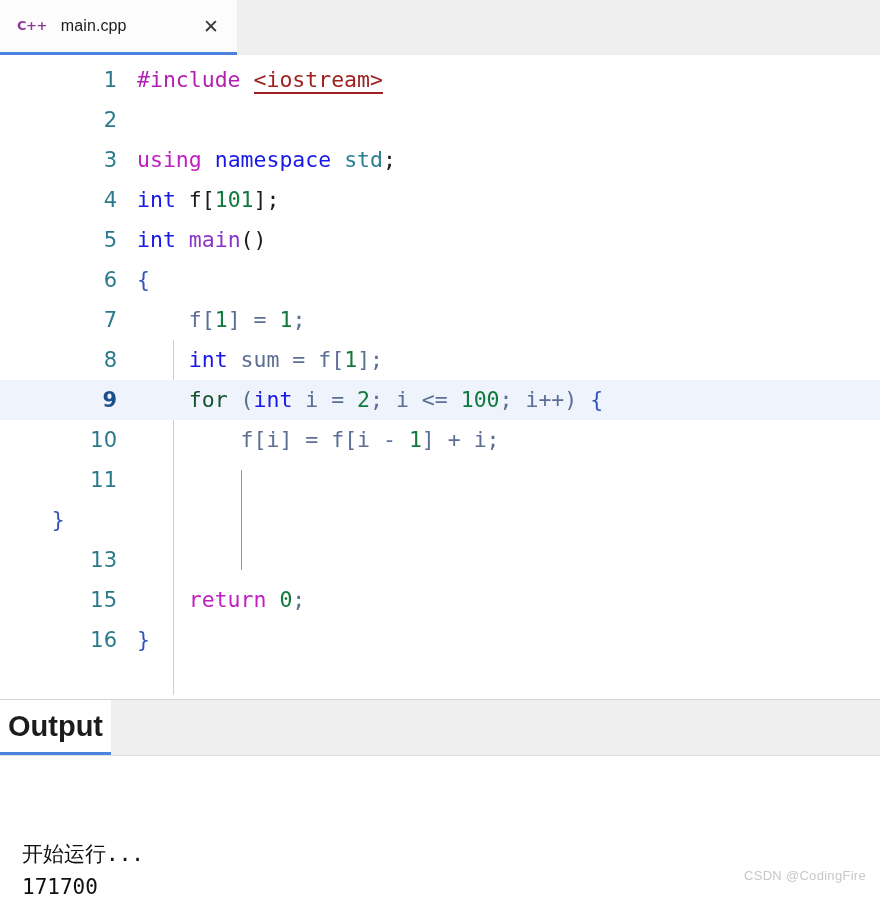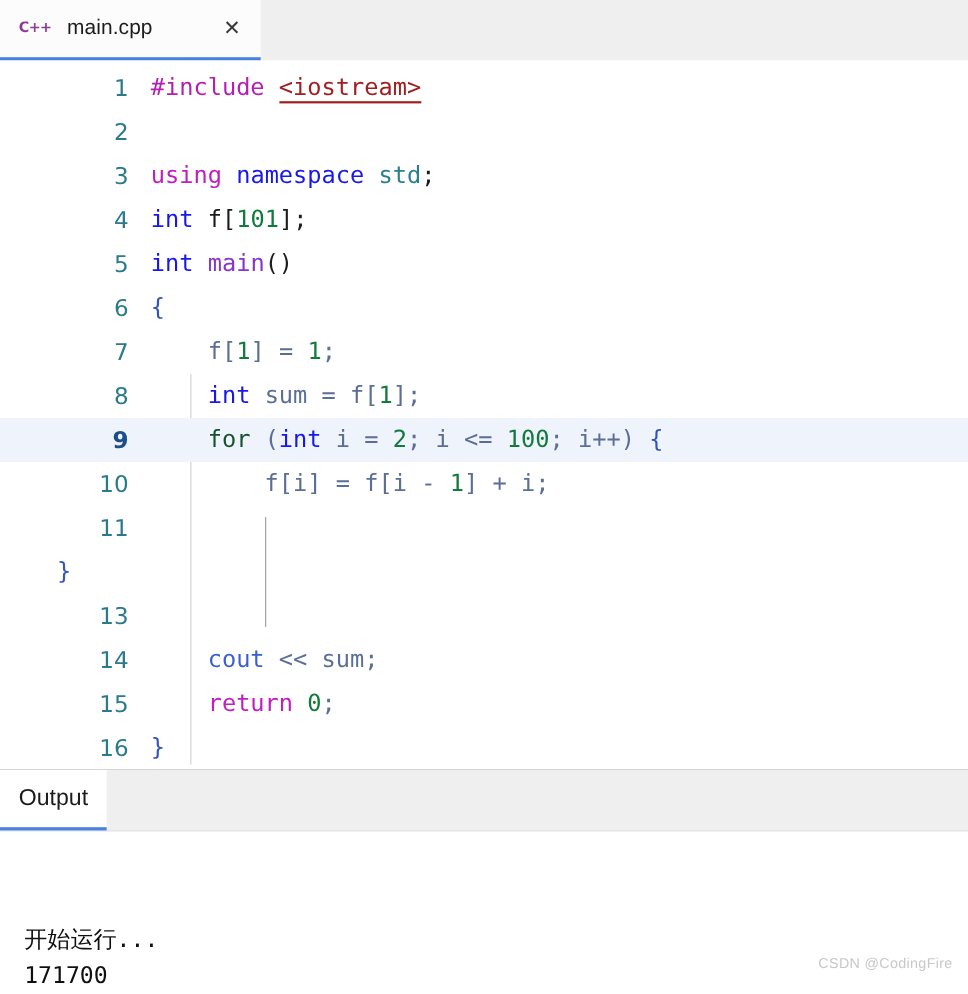--- a/index.html
+++ b/index.html
@@ -46,21 +46,21 @@
     font-size: 13px;
     font-weight: bold;
     color: #8e3a95;
     letter-spacing: -0.5px;
     font-family: "DejaVu Sans", sans-serif;
     margin-right: 14px;
     line-height: 1;
     padding-bottom: 2px;
   }
   .tab-title {
-    font-size: 19px;
+    font-size: 16px;
     color: #1c1c1c;
     font-family: "Liberation Sans", sans-serif;
     letter-spacing: 0.1px;
   }
   .tab-close {
     position: absolute;
     right: 16px;
     top: 50%;
     transform: translateY(-50%);
     width: 20px;
@@ -159,26 +159,27 @@
     flex: 0 0 55px;
     background: #efefef;
     display: flex;
     align-items: stretch;
     border-bottom: 1px solid #dcdcdc;
   }
   .ptab {
     display: flex;
     align-items: center;
     justify-content: center;
-    padding: 0 17px;
-    font-size: 21px;
+    padding: 0 8px;
+    font-size: 29px;
     color: #8e8e8e;
     box-sizing: border-box;
     cursor: pointer;
     font-family: "Liberation Sans", sans-serif;
+    font-weight: bold;
   }
   .ptab.active {
     background: #ffffff;
     color: #1c1c1c;
     border-bottom: 3px solid #4a82e0;
   }
   .ptab.inactive {
     border-right: 1px solid #dcdcdc;
   }
   .panel-body {
@@ -230,21 +231,20 @@
         <div class="code-line"><div class="gutter">4</div><div class="code-text"><span class="k-key2">int</span><span class="k-gop"> </span><span class="k-gvar">f</span><span class="k-gop">[</span><span class="k-num">101</span><span class="k-gop">]</span><span class="k-gop">;</span></div></div>
         <div class="code-line"><div class="gutter">5</div><div class="code-text"><span class="k-key2">int</span><span class="k-gop"> </span><span class="k-fn">main</span><span class="k-gop">()</span></div></div>
         <div class="code-line"><div class="gutter">6</div><div class="code-text"><span class="k-brace">{</span></div></div>
         <div class="code-line"><div class="gutter">7</div><div class="code-text"><span class="k-op">    </span><span class="k-var">f</span><span class="k-op">[</span><span class="k-num">1</span><span class="k-op">]</span><span class="k-op"> = </span><span class="k-num">1</span><span class="k-op">;</span></div></div>
         <div class="code-line"><div class="gutter">8</div><div class="code-text"><span class="k-op">    </span><span class="k-key2">int</span><span class="k-op"> </span><span class="k-var">sum</span><span class="k-op"> = </span><span class="k-var">f</span><span class="k-op">[</span><span class="k-num">1</span><span class="k-op">]</span><span class="k-op">;</span></div></div>
         <div class="code-line active"><div class="gutter">9</div><div class="code-text"><span class="k-op">    </span><span class="k-keyf">for</span><span class="k-op"> (</span><span class="k-key2">int</span><span class="k-op"> </span><span class="k-var">i</span><span class="k-op"> = </span><span class="k-num">2</span><span class="k-op">; </span><span class="k-var">i</span><span class="k-op"> &lt;= </span><span class="k-num">100</span><span class="k-op">; </span><span class="k-var">i</span><span class="k-op">++) </span><span class="k-brace">{</span></div></div>
         <div class="code-line"><div class="gutter">10</div><div class="code-text"><span class="k-op">        </span><span class="k-var">f</span><span class="k-op">[</span><span class="k-var">i</span><span class="k-op">] = </span><span class="k-var">f</span><span class="k-op">[</span><span class="k-var">i</span><span class="k-op"> - </span><span class="k-num">1</span><span class="k-op">] + </span><span class="k-var">i</span><span class="k-op">;</span></div></div>
         <div class="code-line"><div class="gutter">11</div></div>
         <div class="code-line"><div class="code-text"><span class="k-op">    </span><span class="k-brace">}</span></div></div>
         <div class="code-line"><div class="gutter">13</div><div class="code-text"></div></div>
-        <div class="code-line"><div class="gutter">14</div><div class="code-text"><span class="k-op">    </span><span class="k-std">cout</span><span class="k-op"> &lt;&lt; </span><span class="k-var">sum</span><span class="k-op">;</span></div></div>
         <div class="code-line"><div class="gutter">15</div><div class="code-text"><span class="k-op">    </span><span class="k-key">return</span><span class="k-op"> </span><span class="k-num">0</span><span class="k-op">;</span></div></div>
         <div class="code-line"><div class="gutter">16</div><div class="code-text"><span class="k-brace">}</span></div></div>
       </div>
   </div>
 
   <div class="panel">
     <div class="panel-tabs" id="panel-tabs">
         <div class="ptab active">Output</div>
       </div>
     <div class="panel-body" id="panel-body">

